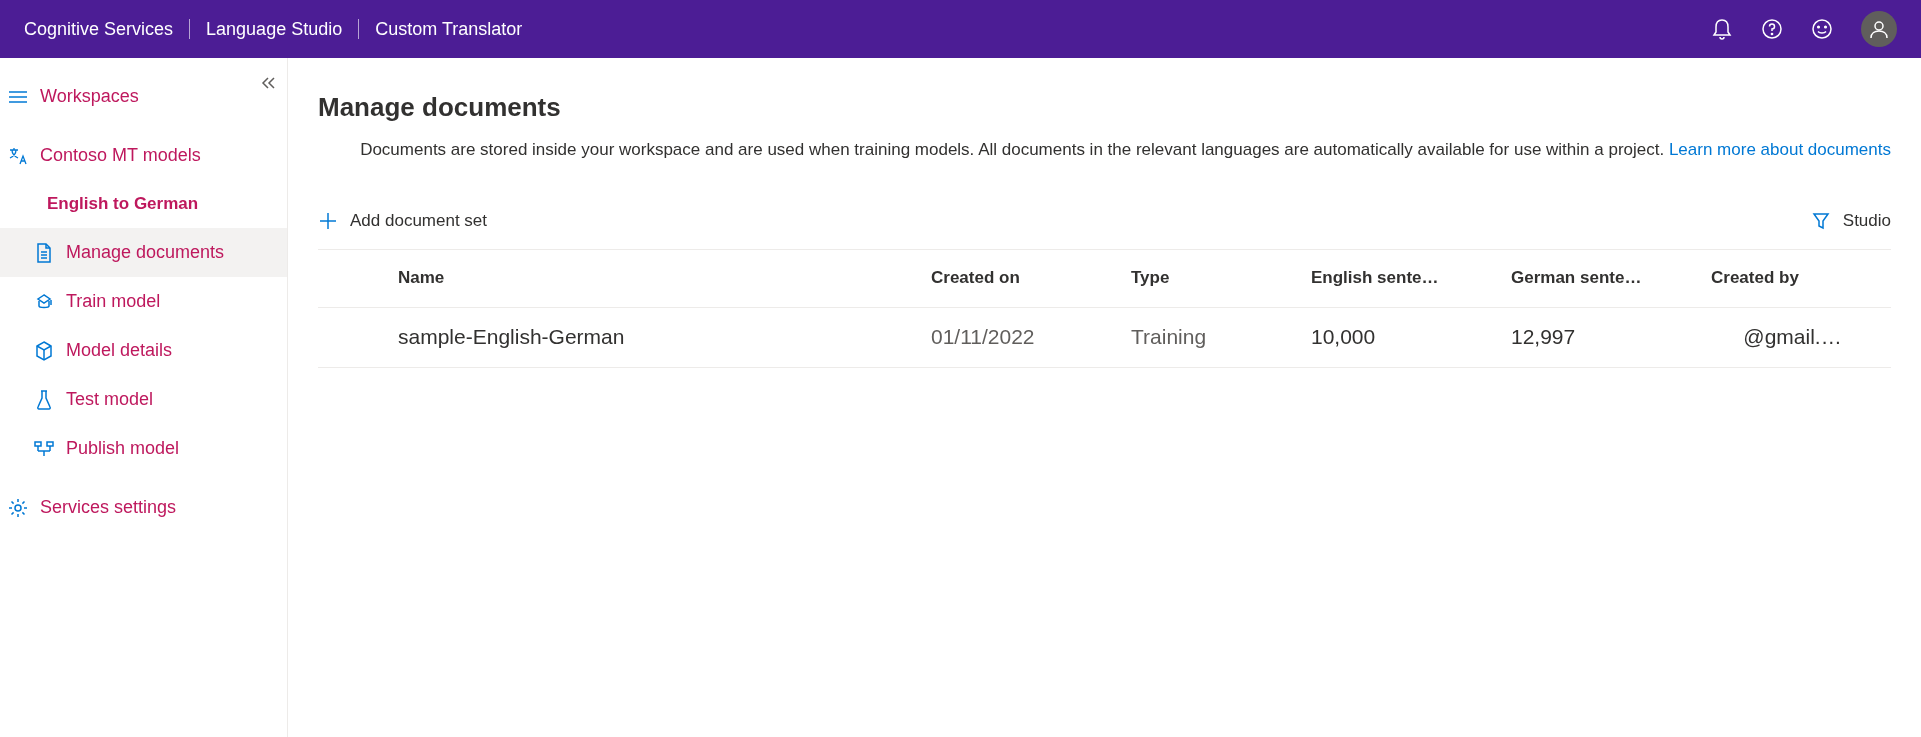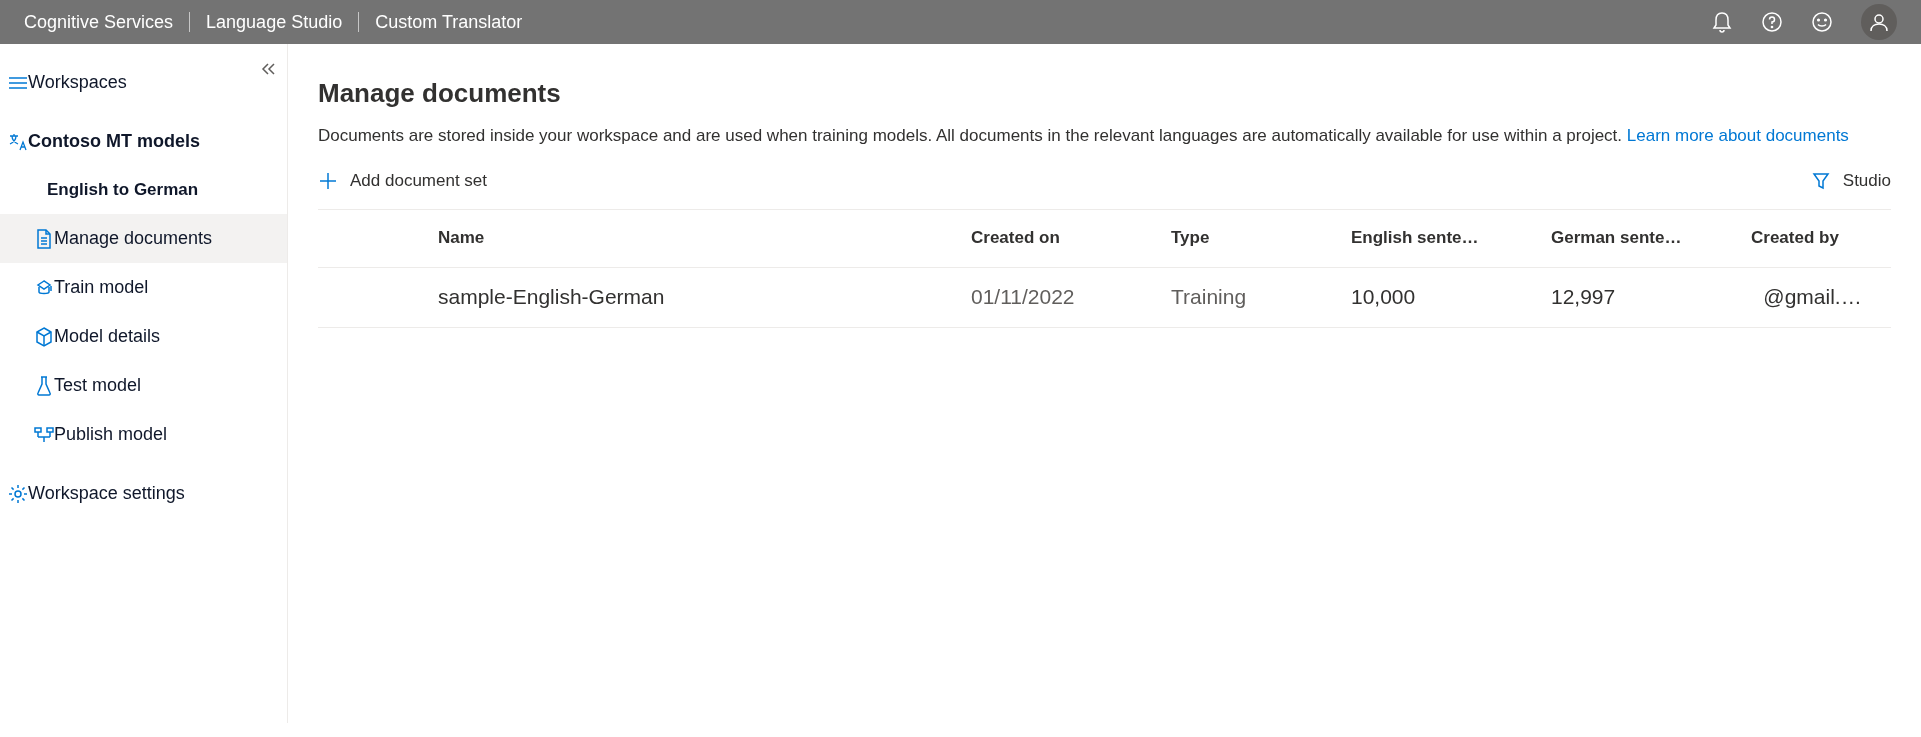--- a/index.html
+++ b/index.html
@@ -1,21 +1,21 @@
 <!DOCTYPE html>
 <html><head>
   <meta charset="utf-8">
   <style>
     * { margin: 0; padding: 0; box-sizing: border-box; font-family: "Segoe UI", -apple-system, sans-serif; }
     body { background: #fff; color: #323130; }
 
     
     .header {
-      background: #737373;
-      height: 44px;
+      background: #4c1d95;
+      height: 58px;
       display: flex;
       align-items: center;
       padding: 0 24px;
       color: #fff;
     }
     .header-left { display: flex; align-items: center; gap: 0; }
     .header-item {
       font-size: 18px;
       font-weight: 400;
       padding: 0 16px;
@@ -62,37 +62,38 @@
       color: #605e5c;
       cursor: pointer;
       font-size: 14px;
     }
     .nav-item {
       display: flex;
       align-items: center;
       padding: 14px 16px 14px 8px;
       cursor: pointer;
       font-size: 18px;
-      color: #0f172a;
+      color: #be185d;
+      gap: 12px;
     }
     .nav-item.sub-bold { padding-left: 47px; font-weight: 600; font-size: 17px; }
     .nav-item.sub-sub { padding-left: 34px; }
     .nav-item.selected { background: #f3f2f1; }
     .nav-icon {
       width: 20px; height: 20px;
       display: flex; align-items: center; justify-content: center;
       color: #0078d4;
       flex-shrink: 0;
     }
     .nav-icon.gray { color: #605e5c; }
 
     
     .main { flex: 1; padding: 34px 30px 0 30px; }
     .page-title { font-size: 26px; font-weight: 600; margin-bottom: 14px; }
-    .page-desc { font-size: 17px; color: #323130; line-height: 1.5; margin-bottom: 10px; }
+    .page-desc { font-size: 17px; color: #323130; line-height: 1.5; margin-bottom: 36px; text-align: right; }
     .page-desc a { color: #0078d4; text-decoration: none; cursor: pointer; }
 
     .toolbar {
       display: flex;
       align-items: center;
       padding: 8px 0 14px 0;
       border-bottom: 1px solid #edebe9;
       gap: 20px;
     }
     .toolbar-btn {
@@ -108,21 +109,21 @@
     
     .table { width: 100%; }
     .table-header, .table-row {
       display: grid;
       grid-template-columns: 80px 1fr 200px 180px 200px 200px 180px;
       align-items: center;
       border-bottom: 1px solid #edebe9;
     }
     .table-header { height: 58px; font-weight: 600; font-size: 17px; }
     .table-row { height: 60px; font-size: 21px; }
-    .th, .td { white-space: nowrap; overflow: hidden; text-overflow: ellipsis; padding-right: 17px; margin-left: 40px;}
+    .th, .td { white-space: nowrap; overflow: hidden; text-overflow: ellipsis; padding-right: 17px;}
     .td.muted { color: #605e5c; }
     .td.right { text-align: center; }
   </style>
 </head>
 <body>
 
 <div class="header">
   <div class="header-left">
     <div class="header-item">Cognitive Services</div>
     <div class="header-divider"></div>
@@ -175,21 +176,21 @@
       <span class="nav-icon gray">
         <svg width="18" height="14" viewBox="0 0 18 14" fill="none" stroke="#0078d4" stroke-width="1.5">
             <line x1="0" y1="2" x2="18" y2="2"></line>
             <line x1="0" y1="7" x2="18" y2="7"></line>
             <line x1="0" y1="12" x2="18" y2="12"></line>
           </svg>
       </span>
       <span>Workspaces</span>
     </div>
 
-    <div class="nav-item" style="margin-top:10px;font-weight:bold;">
+    <div class="nav-item" style="margin-top:10px;">
       <span class="nav-icon">
         <svg width="20" height="20" viewBox="0 0 20 20" fill="none" stroke="#0078d4" stroke-width="1.3">
             <path d="M2 4 L10 4 M6 2 L6 4 M4 4 C4 8 8 11 10 12 M8 4 C8 8 4 11 2 12"></path>
             <path d="M12 18 L15 10 L18 18 M13 15 L17 15"></path>
           </svg>
       </span>
       <span>Contoso MT models</span>
     </div>
 
     <div class="nav-item sub-bold">
@@ -255,21 +256,21 @@
       <span>Publish model</span>
     </div>
 
     <div class="nav-item" style="margin-top:10px;">
       <span class="nav-icon">
         <svg width="20" height="20" viewBox="0 0 20 20" fill="none" stroke="#0078d4" stroke-width="1.5">
             <circle cx="10" cy="10" r="3"></circle>
             <path d="M10 1 L10 4 M10 16 L10 19 M1 10 L4 10 M16 10 L19 10 M3.5 3.5 L5.6 5.6 M14.4 14.4 L16.5 16.5 M3.5 16.5 L5.6 14.4 M14.4 5.6 L16.5 3.5"></path>
           </svg>
       </span>
-      <span>Workspace settings</span>
+      <span>Services settings</span>
     </div>
   </div>
 
   <div class="main">
     <h1 class="page-title">Manage documents</h1>
     <p class="page-desc">
       <span>Documents are stored inside your workspace and are used when training models. All documents in the relevant languages are automatically available for use within a project. </span><a>Learn more about documents</a>
     </p>
 
     <div class="toolbar">

